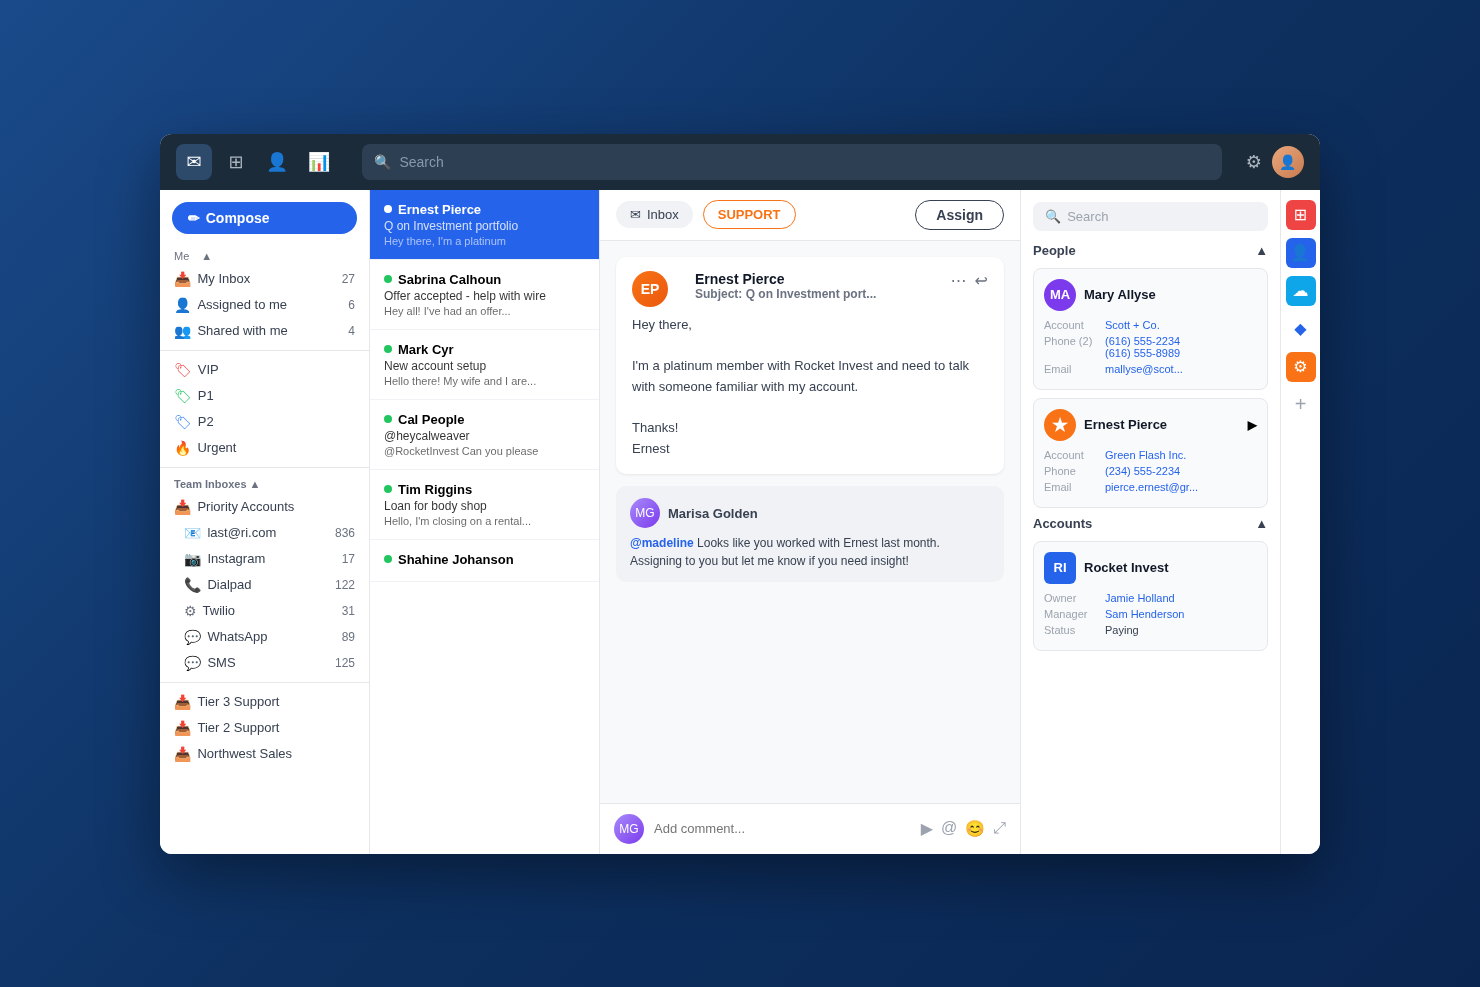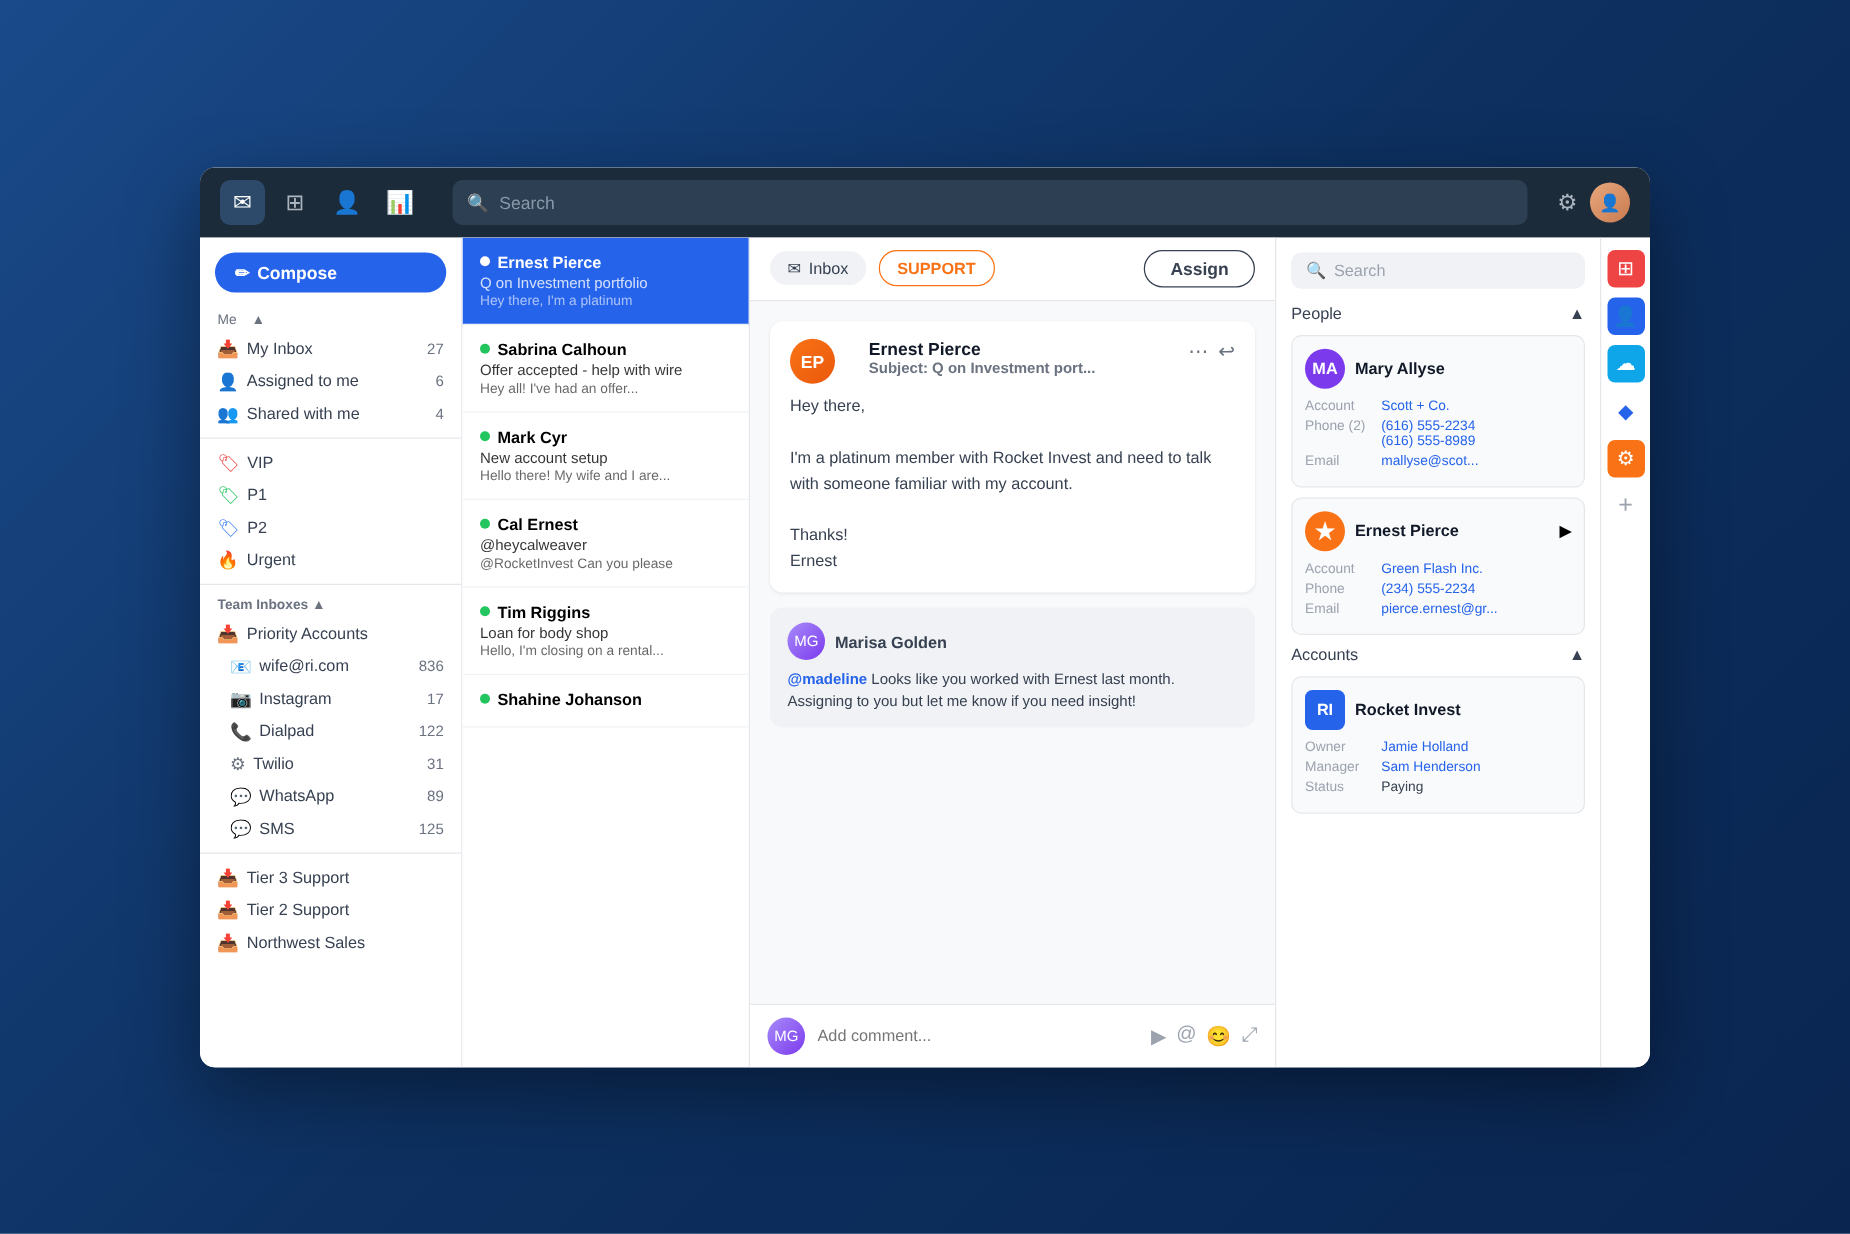--- a/index.html
+++ b/index.html
@@ -350,21 +350,21 @@
       gap: 6px;
       font-size: 13px;
       color: #9ca3af;
       margin-bottom: 12px;
     }
     .panel-section-header {
       display: flex;
       align-items: center;
       justify-content: space-between;
       font-size: 13px;
-      font-weight: 400;
+      font-weight: 700;
       color: #374151;
       margin-bottom: 10px;
       margin-top: 4px;
     }
     .person-card {
       background: #f9fafb;
       border-radius: 8px;
       padding: 10px;
       margin-bottom: 8px;
       border: 1px solid #e5e7eb;
@@ -492,21 +492,21 @@
         <span>Team Inboxes</span>
         <span> ▲</span>
       </div>
 
       <div class="sidebar-item">
         <span class="icon">📥</span>
         <span>Priority Accounts</span>
       </div>
       <div class="sidebar-item" style="padding-left:24px">
         <span class="icon">📧</span>
-        <span>wife@ri.com</span>
+        <span>last@ri.com</span>
         <span class="count">836</span>
       </div>
       <div class="sidebar-item" style="padding-left:24px">
         <span class="icon">📷</span>
         <span>Instagram</span>
         <span class="count">17</span>
       </div>
       <div class="sidebar-item" style="padding-left:24px">
         <span class="icon">📞</span>
         <span>Dialpad</span>
@@ -565,21 +565,21 @@
         <div class="conv-name">
           <span class="dot"></span>
           <span>Mark Cyr</span>
         </div>
         <div class="conv-subject">New account setup</div>
         <div class="conv-preview">Hello there! My wife and I are...</div>
       </div>
       <div class="conv-item">
         <div class="conv-name">
           <span class="dot"></span>
-          <span>Cal Ernest</span>
+          <span>Cal People</span>
         </div>
         <div class="conv-subject">@heycalweaver</div>
         <div class="conv-preview">@RocketInvest Can you please</div>
       </div>
       <div class="conv-item">
         <div class="conv-name">
           <span class="dot"></span>
           <span>Tim Riggins</span>
         </div>
         <div class="conv-subject">Loan for body shop</div>

